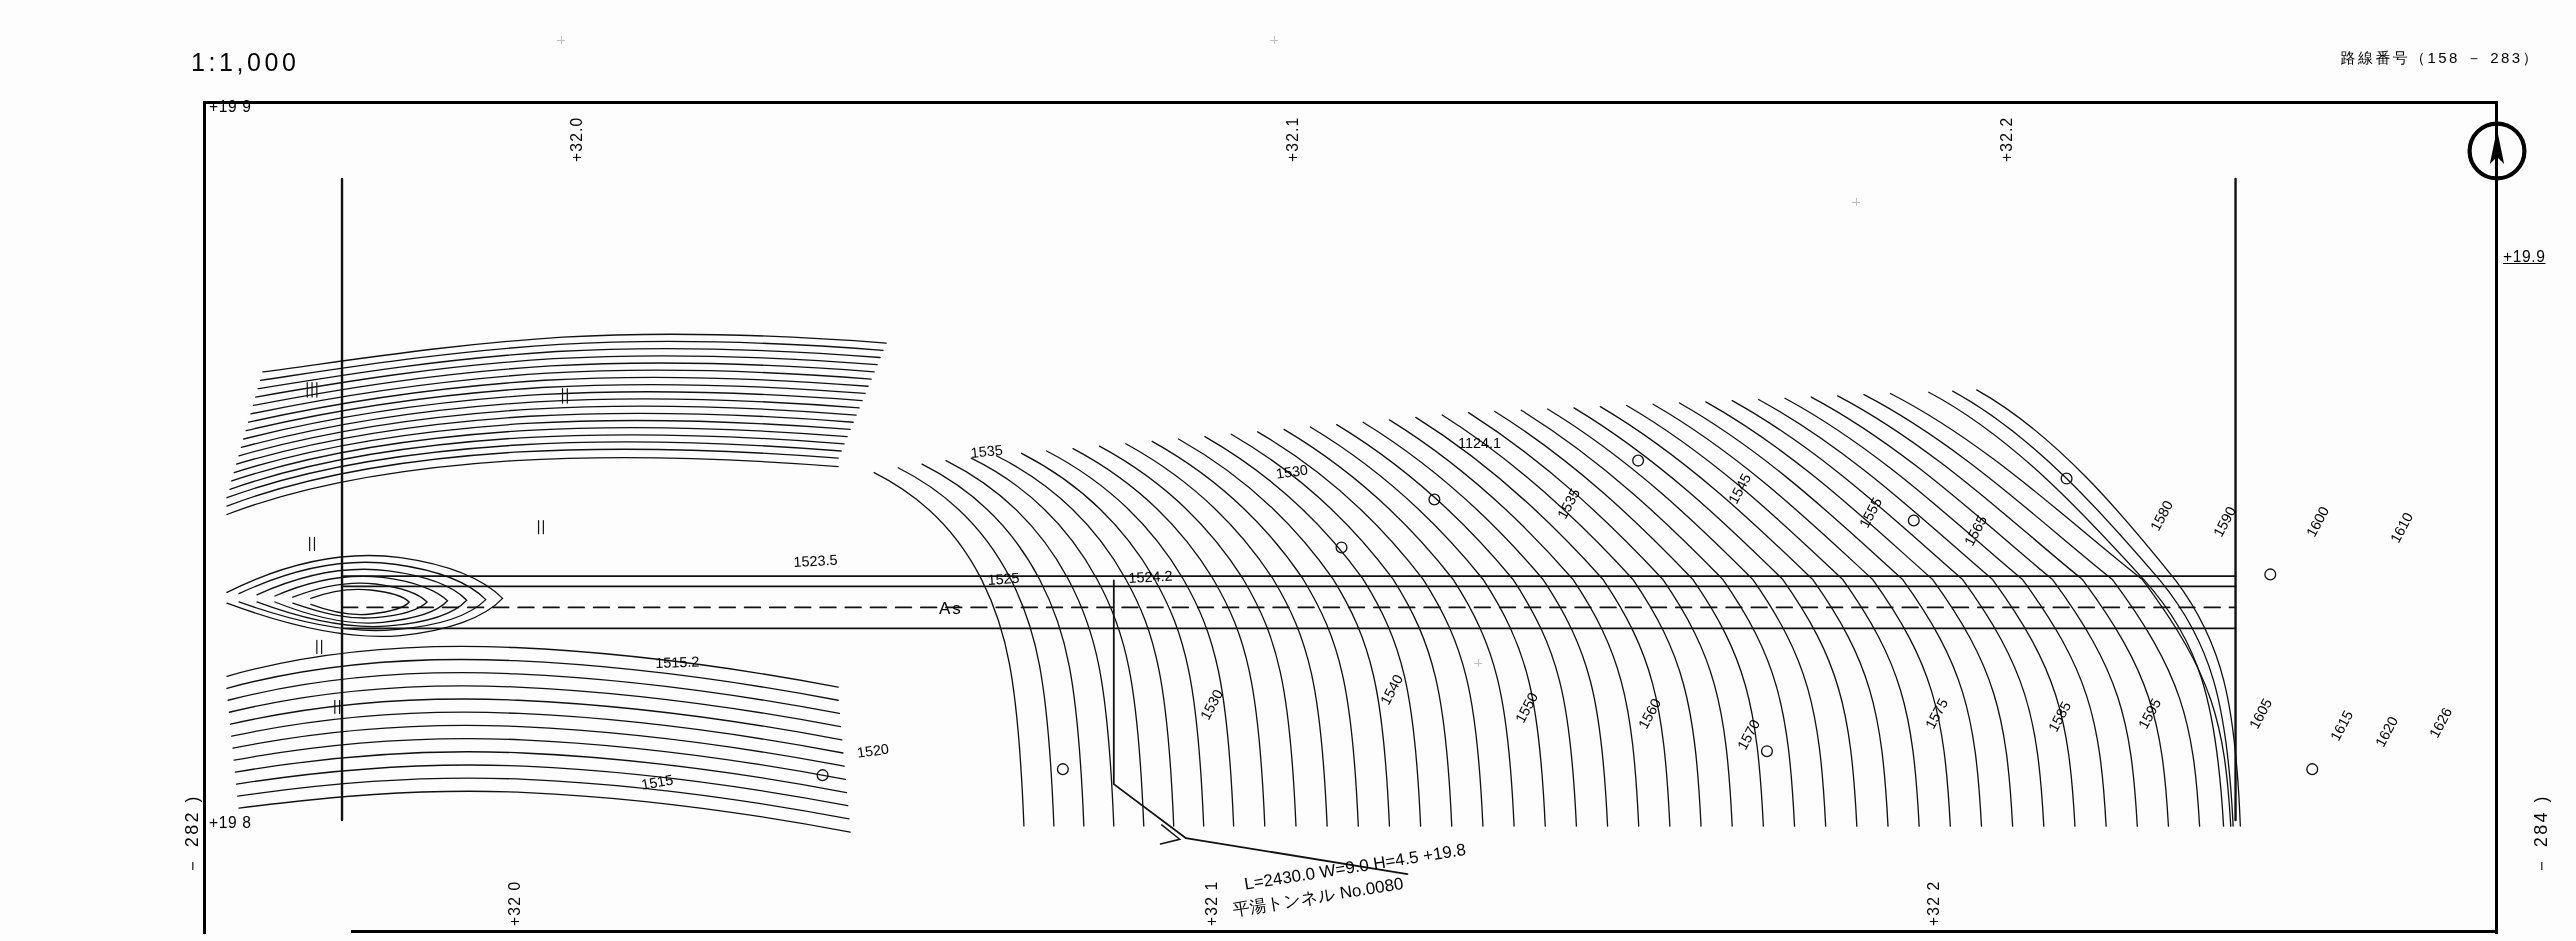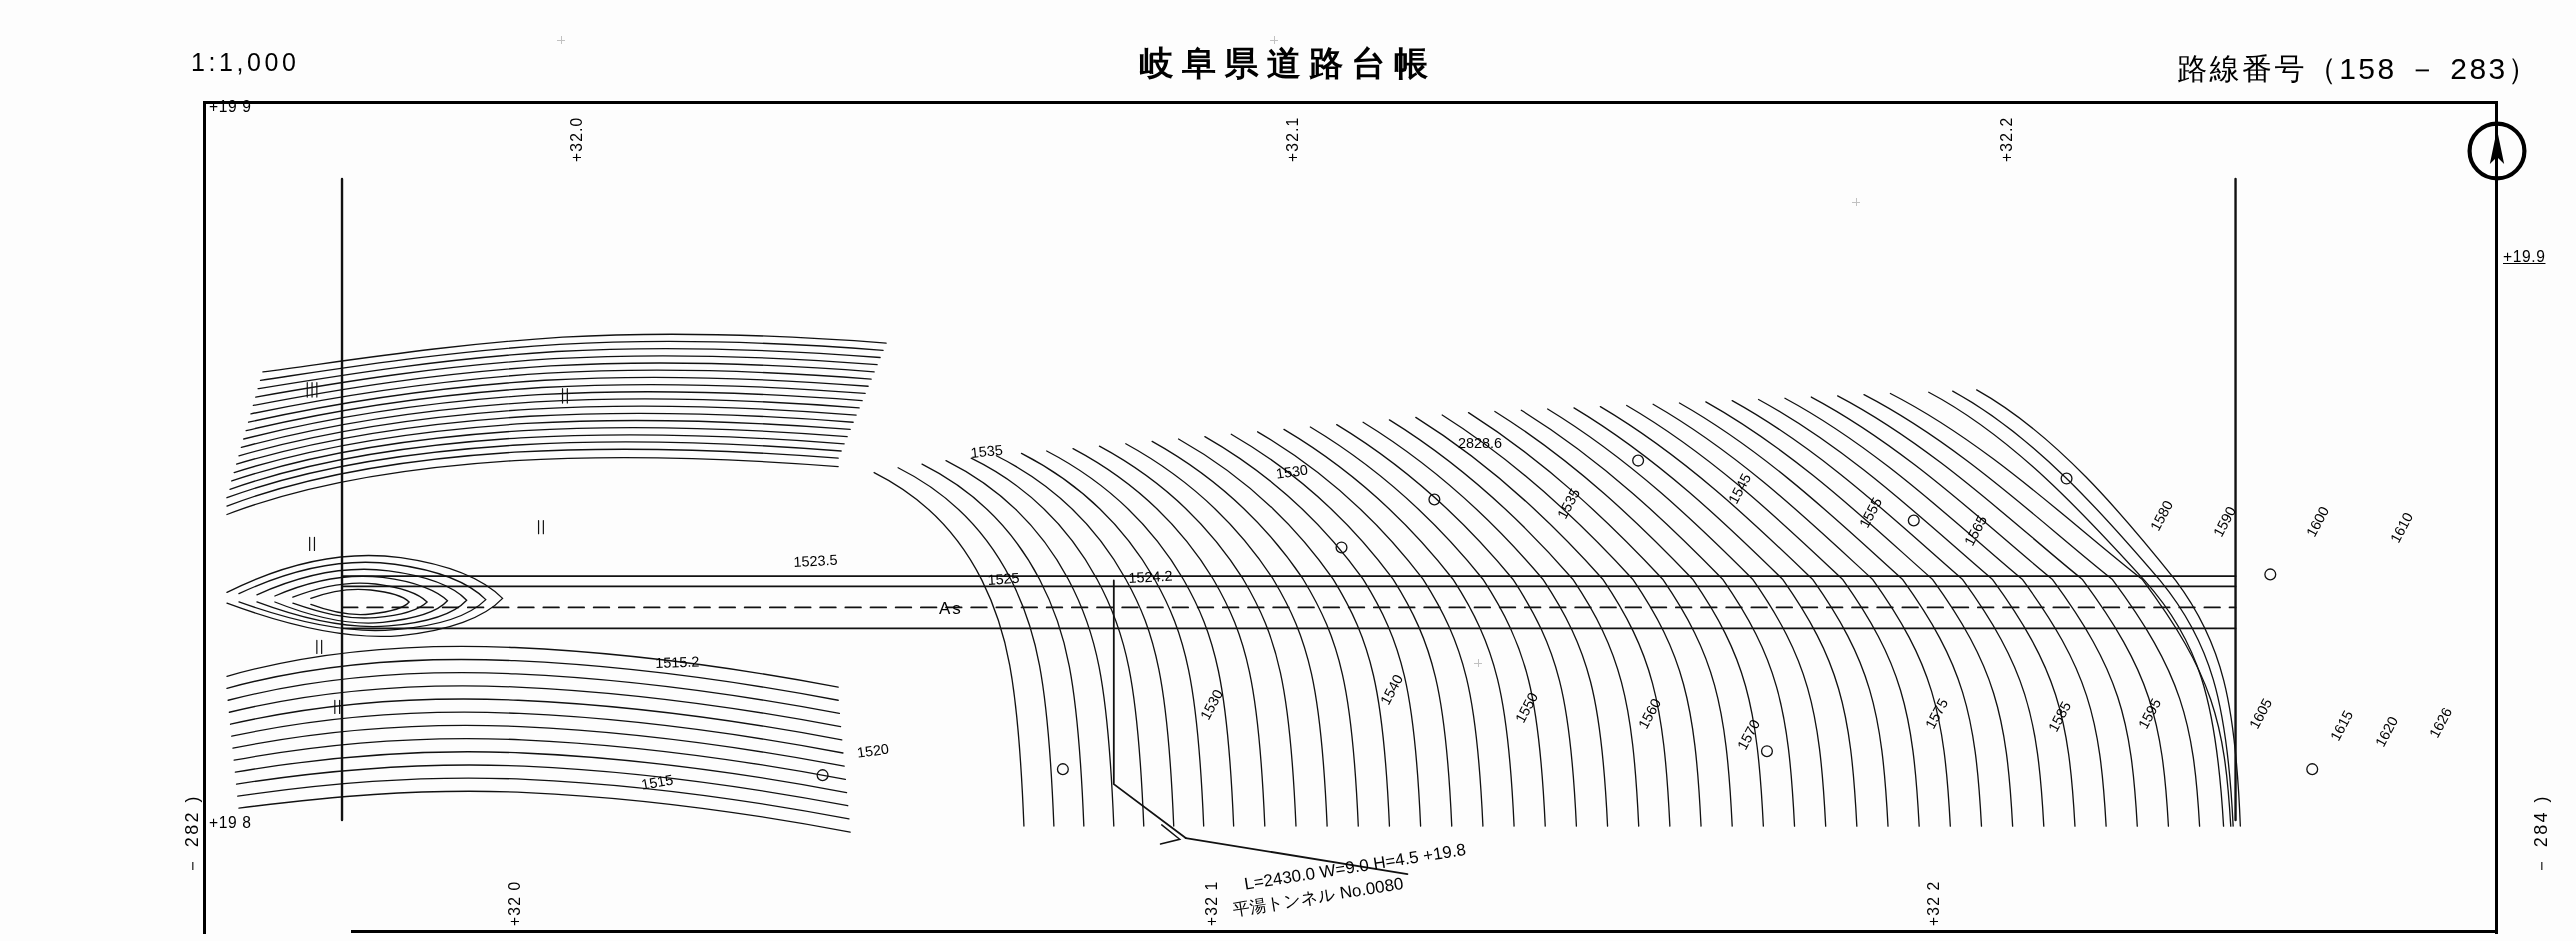--- a/index.html
+++ b/index.html
@@ -36,21 +36,21 @@
     text-align: center;
     font-size: 34px;
     font-weight: bold;
     letter-spacing: 8.4px;
     font-family: "DejaVu Sans", sans-serif;
   }
   .route-number {
     position: absolute;
     right: 36px;
     top: 49px;
-    font-size: 30px;
+    font-size: 15px;
     letter-spacing: 2.4px;
     font-family: "Liberation Sans", sans-serif;
   }
 
   
   .frame {
     position: absolute;
     left: 203px;
     top: 101px;
     width: 2295px;
@@ -150,21 +150,20 @@
     font-size: 17px;
     letter-spacing: 1.8px;
   }
 </style>
 </head>
 <body>
 
 <div id="sheet">
 
   <div class="scale-label">1:1,000</div>
-  <div class="sheet-title">岐阜県道路台帳</div>
   <div class="route-number">路線番号（158 － 283）</div>
 
   <div class="frame"></div>
   <div class="frame-bottom-rule"></div>
 
   <div class="side-label" style="left:180px; top:875px;">－ 282 )</div>
   <div class="side-label" style="left:2529px; top:875px;">－ 284 )</div>
 
   <div class="htick" style="left:209px; top:98px;">+19 9</div>
   <div class="htick" style="left:209px; top:814px;text-align:center;">+19 8</div>
@@ -325,21 +324,21 @@
     </svg>
   </div>
 
   <div class="as-label" style="left:939px; top:599px;">As</div>
 
   <div class="tunnel-note" style="left:1243px; top:875px;">L=2430.0   W=9.0  H=4.5 +19.8</div>
   <div class="tunnel-note" style="left:1231px; top:899px;">平湯トンネル  No.0080</div>
 
   <div class="ann" id="c0" style="left: 970px; top: 445px; transform: rotate(-6deg); transform-origin: left top;">1535</div>
   <div class="ann" id="c1" style="left: 1275px; top: 466px; transform: rotate(-8deg); transform-origin: left top;">1530</div>
-  <div class="ann" id="c2" style="left: 1458px; top: 435px; transform: rotate(0deg); transform-origin: left top;">2828.6</div>
+  <div class="ann" id="c2" style="left: 1458px; top: 435px; transform: rotate(0deg); transform-origin: left top;">1124.1</div>
   <div class="ann" id="c3" style="left: 793px; top: 554px; transform: rotate(-3deg); transform-origin: left top;">1523.5</div>
   <div class="ann" id="c4" style="left: 987px; top: 572px; transform: rotate(-4deg); transform-origin: left top;">1525</div>
   <div class="ann" id="c5" style="left: 1128px; top: 570px; transform: rotate(-3deg); transform-origin: left top;">1524.2</div>
   <div class="ann" id="c6" style="left: 655px; top: 655px; transform: rotate(-2deg); transform-origin: left top;">1515.2</div>
   <div class="ann" id="c7" style="left: 856px; top: 745px; transform: rotate(-8deg); transform-origin: left top;">1520</div>
   <div class="ann" id="c8" style="left: 640px; top: 777px; transform: rotate(-10deg); transform-origin: left top;">1515</div>
   <div class="ann" id="c9" style="left: 1197px; top: 715px; transform: rotate(-62deg); transform-origin: left top;">1530</div>
   <div class="ann" id="c10" style="left: 1377px; top: 700px; transform: rotate(-62deg); transform-origin: left top;">1540</div>
   <div class="ann" id="c11" style="left: 1512px; top: 718px; transform: rotate(-62deg); transform-origin: left top;">1550</div>
   <div class="ann" id="c12" style="left: 1635px; top: 724px; transform: rotate(-62deg); transform-origin: left top;">1560</div>

